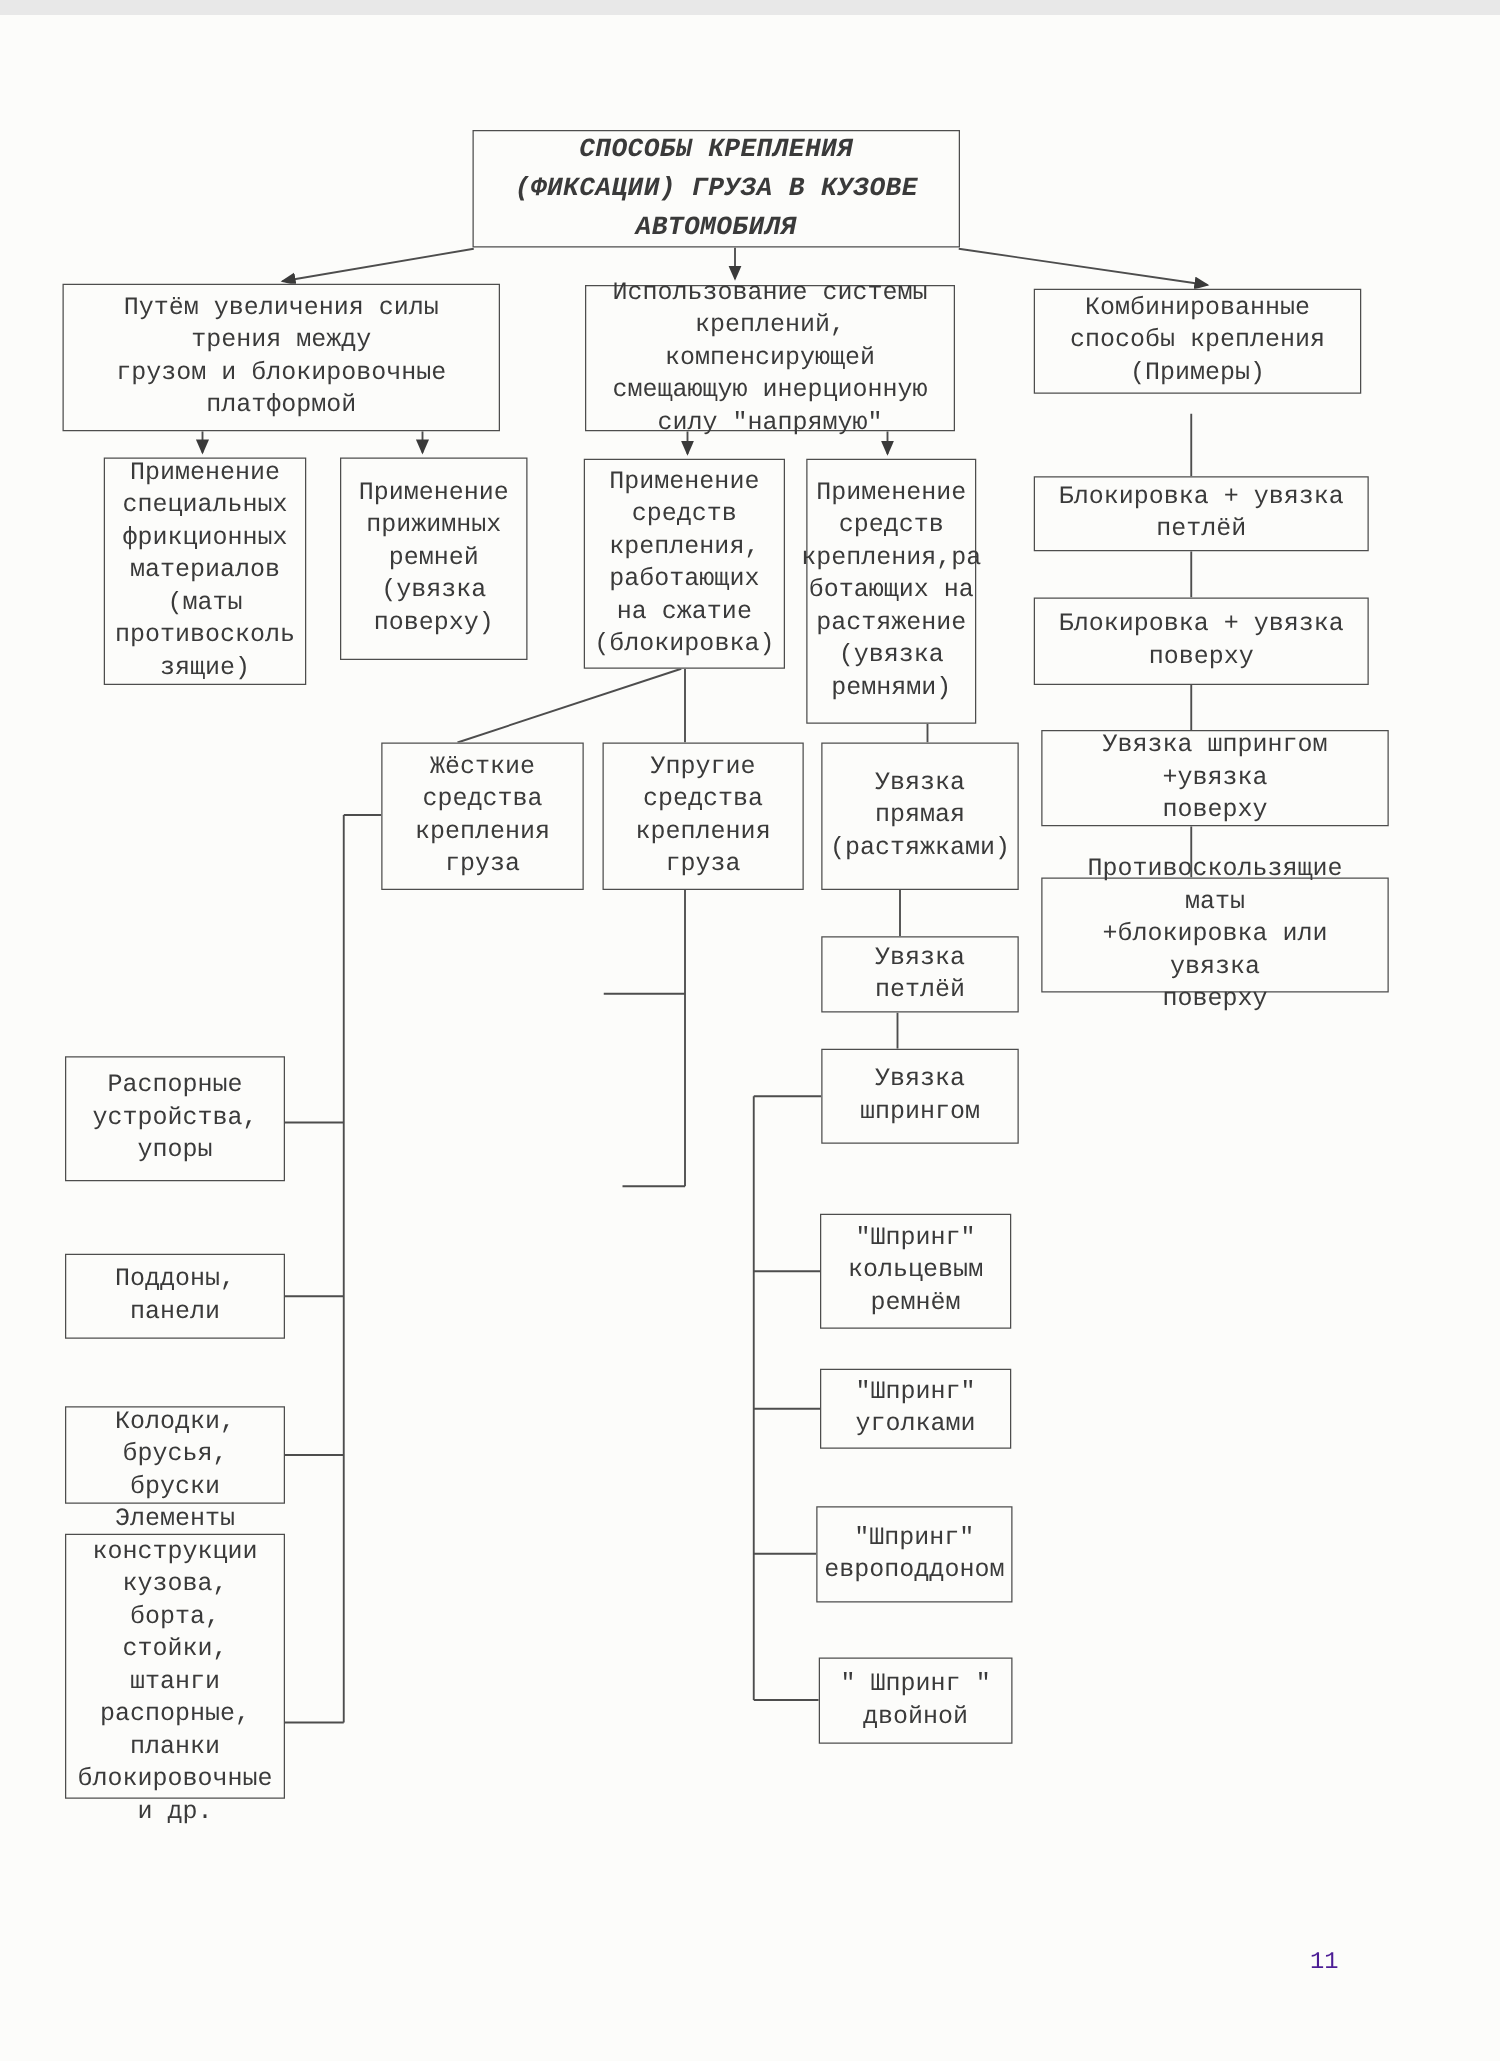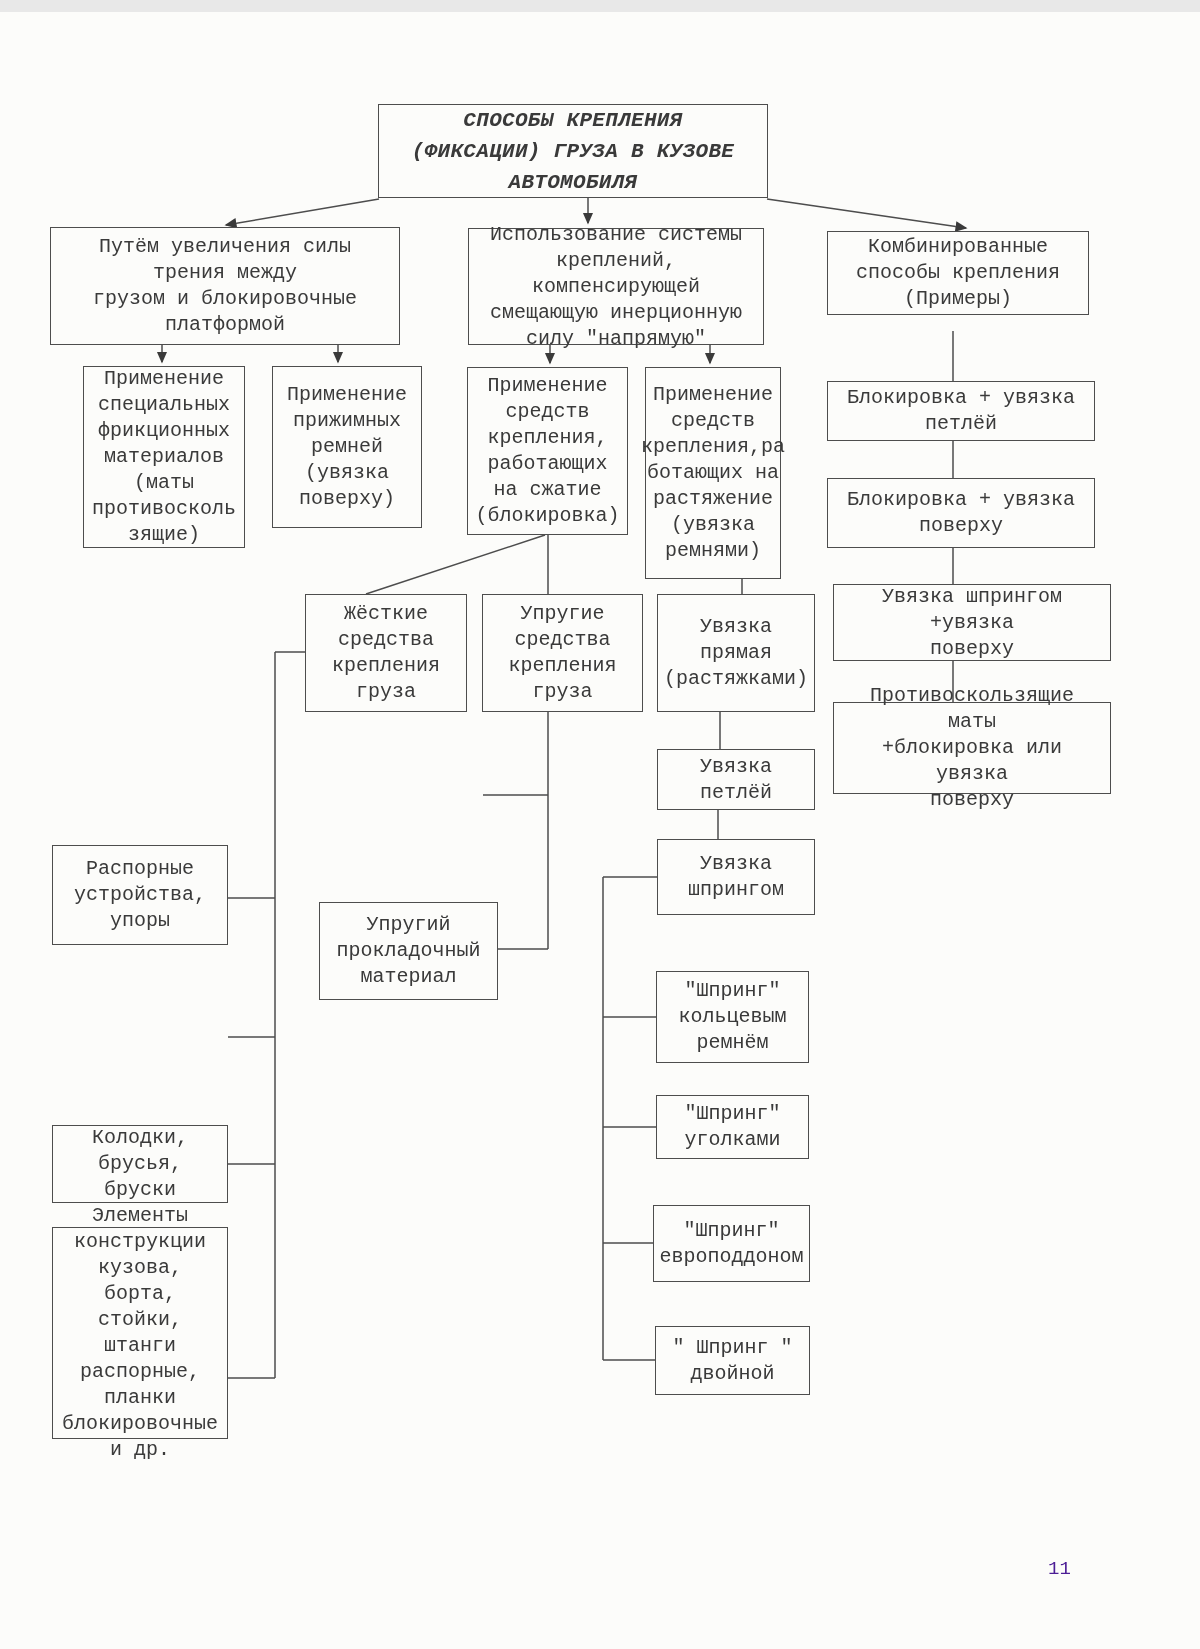--- a/index.html
+++ b/index.html
@@ -157,27 +157,26 @@
 крепления
 груза</div>
 
   <div class="node" style="left:657px;top:582px;width:158px;height:118px;">Увязка
 прямая
 (растяжками)</div>
   <div class="node" style="left:657px;top:737px;width:158px;height:61px;">Увязка петлёй</div>
   <div class="node" style="left:657px;top:827px;width:158px;height:76px;">Увязка
 шпрингом</div>
 
-  <div class="node" style="left:319px;top:890px;width:179px;height:98px;">Упругий
-прокладочный
-материал</div>
 
   <div class="node" style="left:52px;top:833px;width:176px;height:100px;">Распорные
 устройства,
 упоры</div>
+  <div class="node" style="left:52px;top:991px;width:176px;height:68px;">Поддоны,
+панели</div>
   <div class="node" style="left:52px;top:1113px;width:176px;height:78px;">Колодки,
 брусья, бруски</div>
   <div class="node" style="left:52px;top:1215px;width:176px;height:212px;">Элементы
 конструкции
 кузова, борта,
 стойки, штанги
 распорные,
 планки
 блокировочные
 и др.</div>

